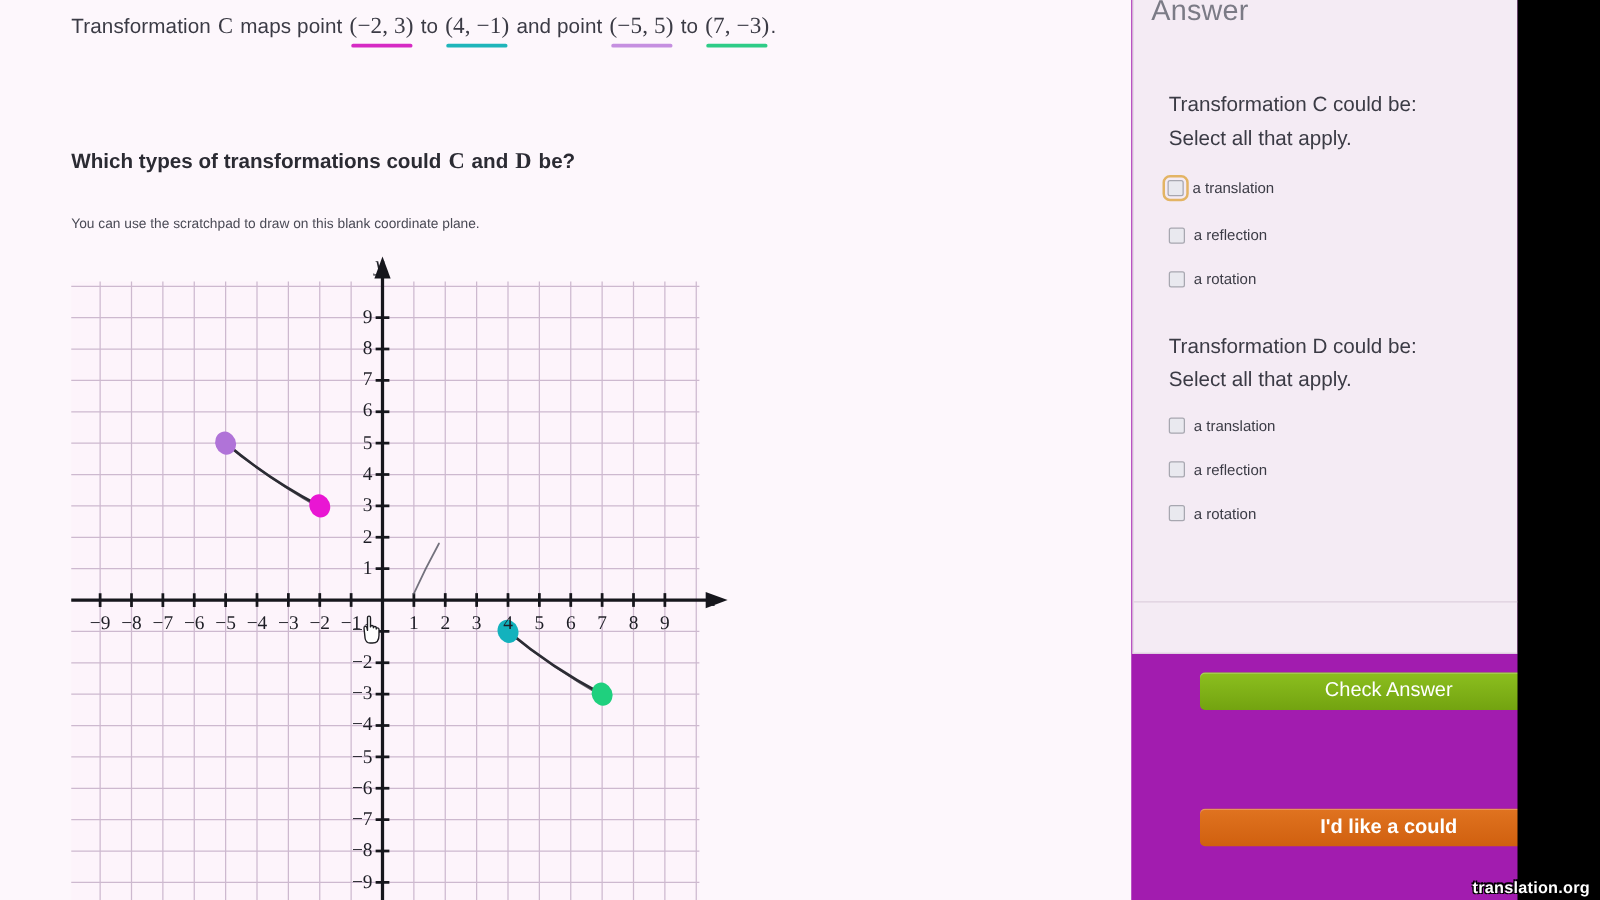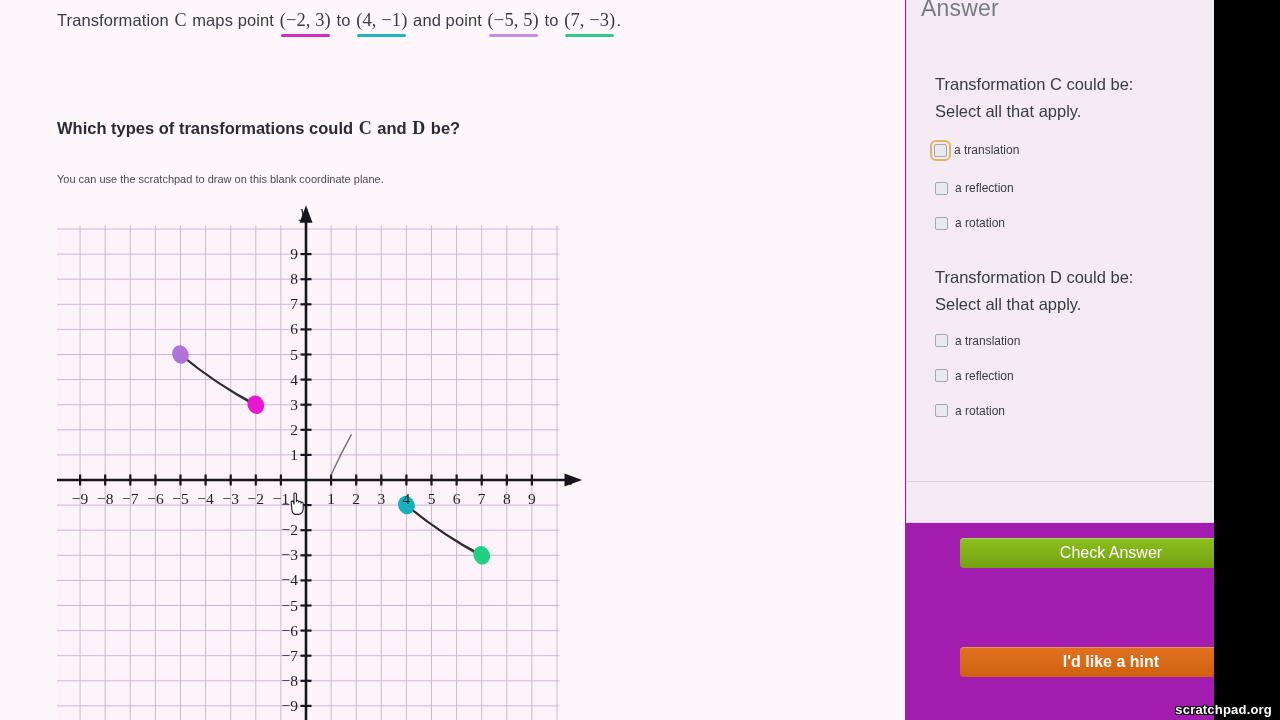--- a/index.html
+++ b/index.html
@@ -452,18 +452,18 @@
             <span class="opt-label">a rotation</span>
           </label>
         </div>
       </div>
 
       <div class="divider"></div>
     </div>
 
     <button class="btn btn-check">Check Answer</button>
 
-    <button class="btn btn-hint">I'd like a hint</button>
+    <button class="btn btn-hint">I'd like a could</button>
   </div>
 
   <div class="gutter"></div>
-  <div class="watermark">scratchpad.org</div>
+  <div class="watermark">translation.org</div>
 </div>
 
 </body></html>

